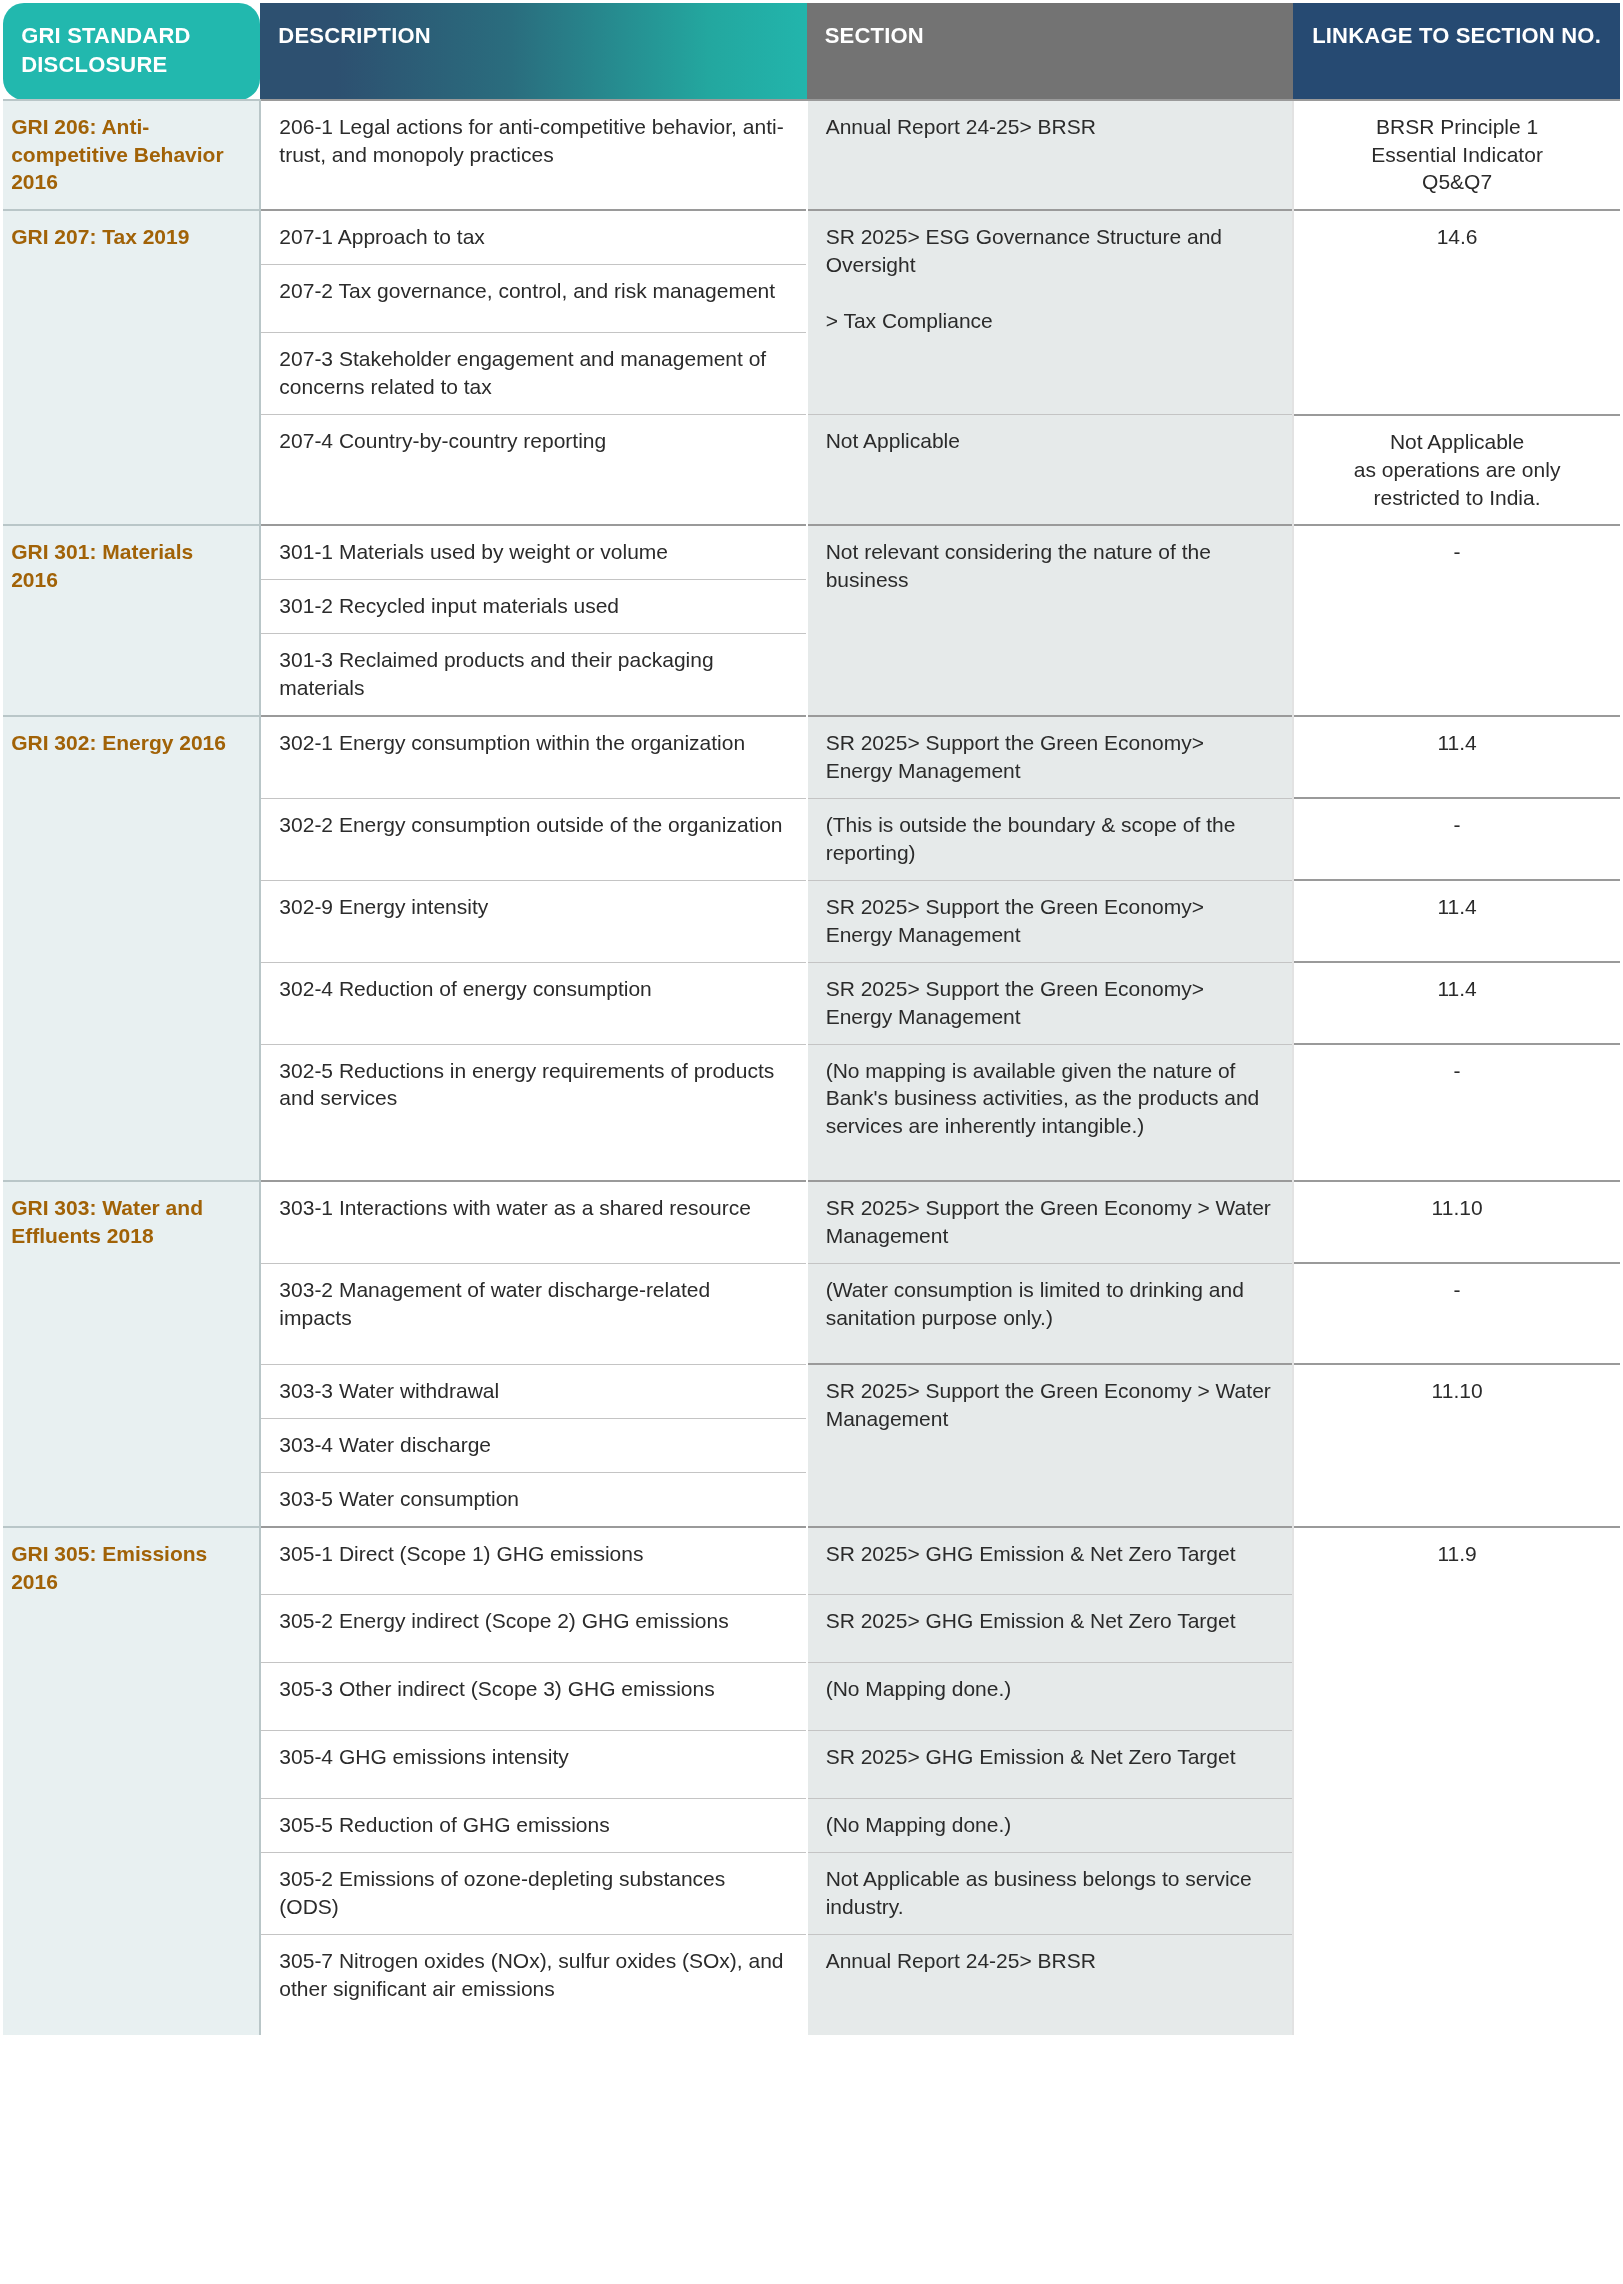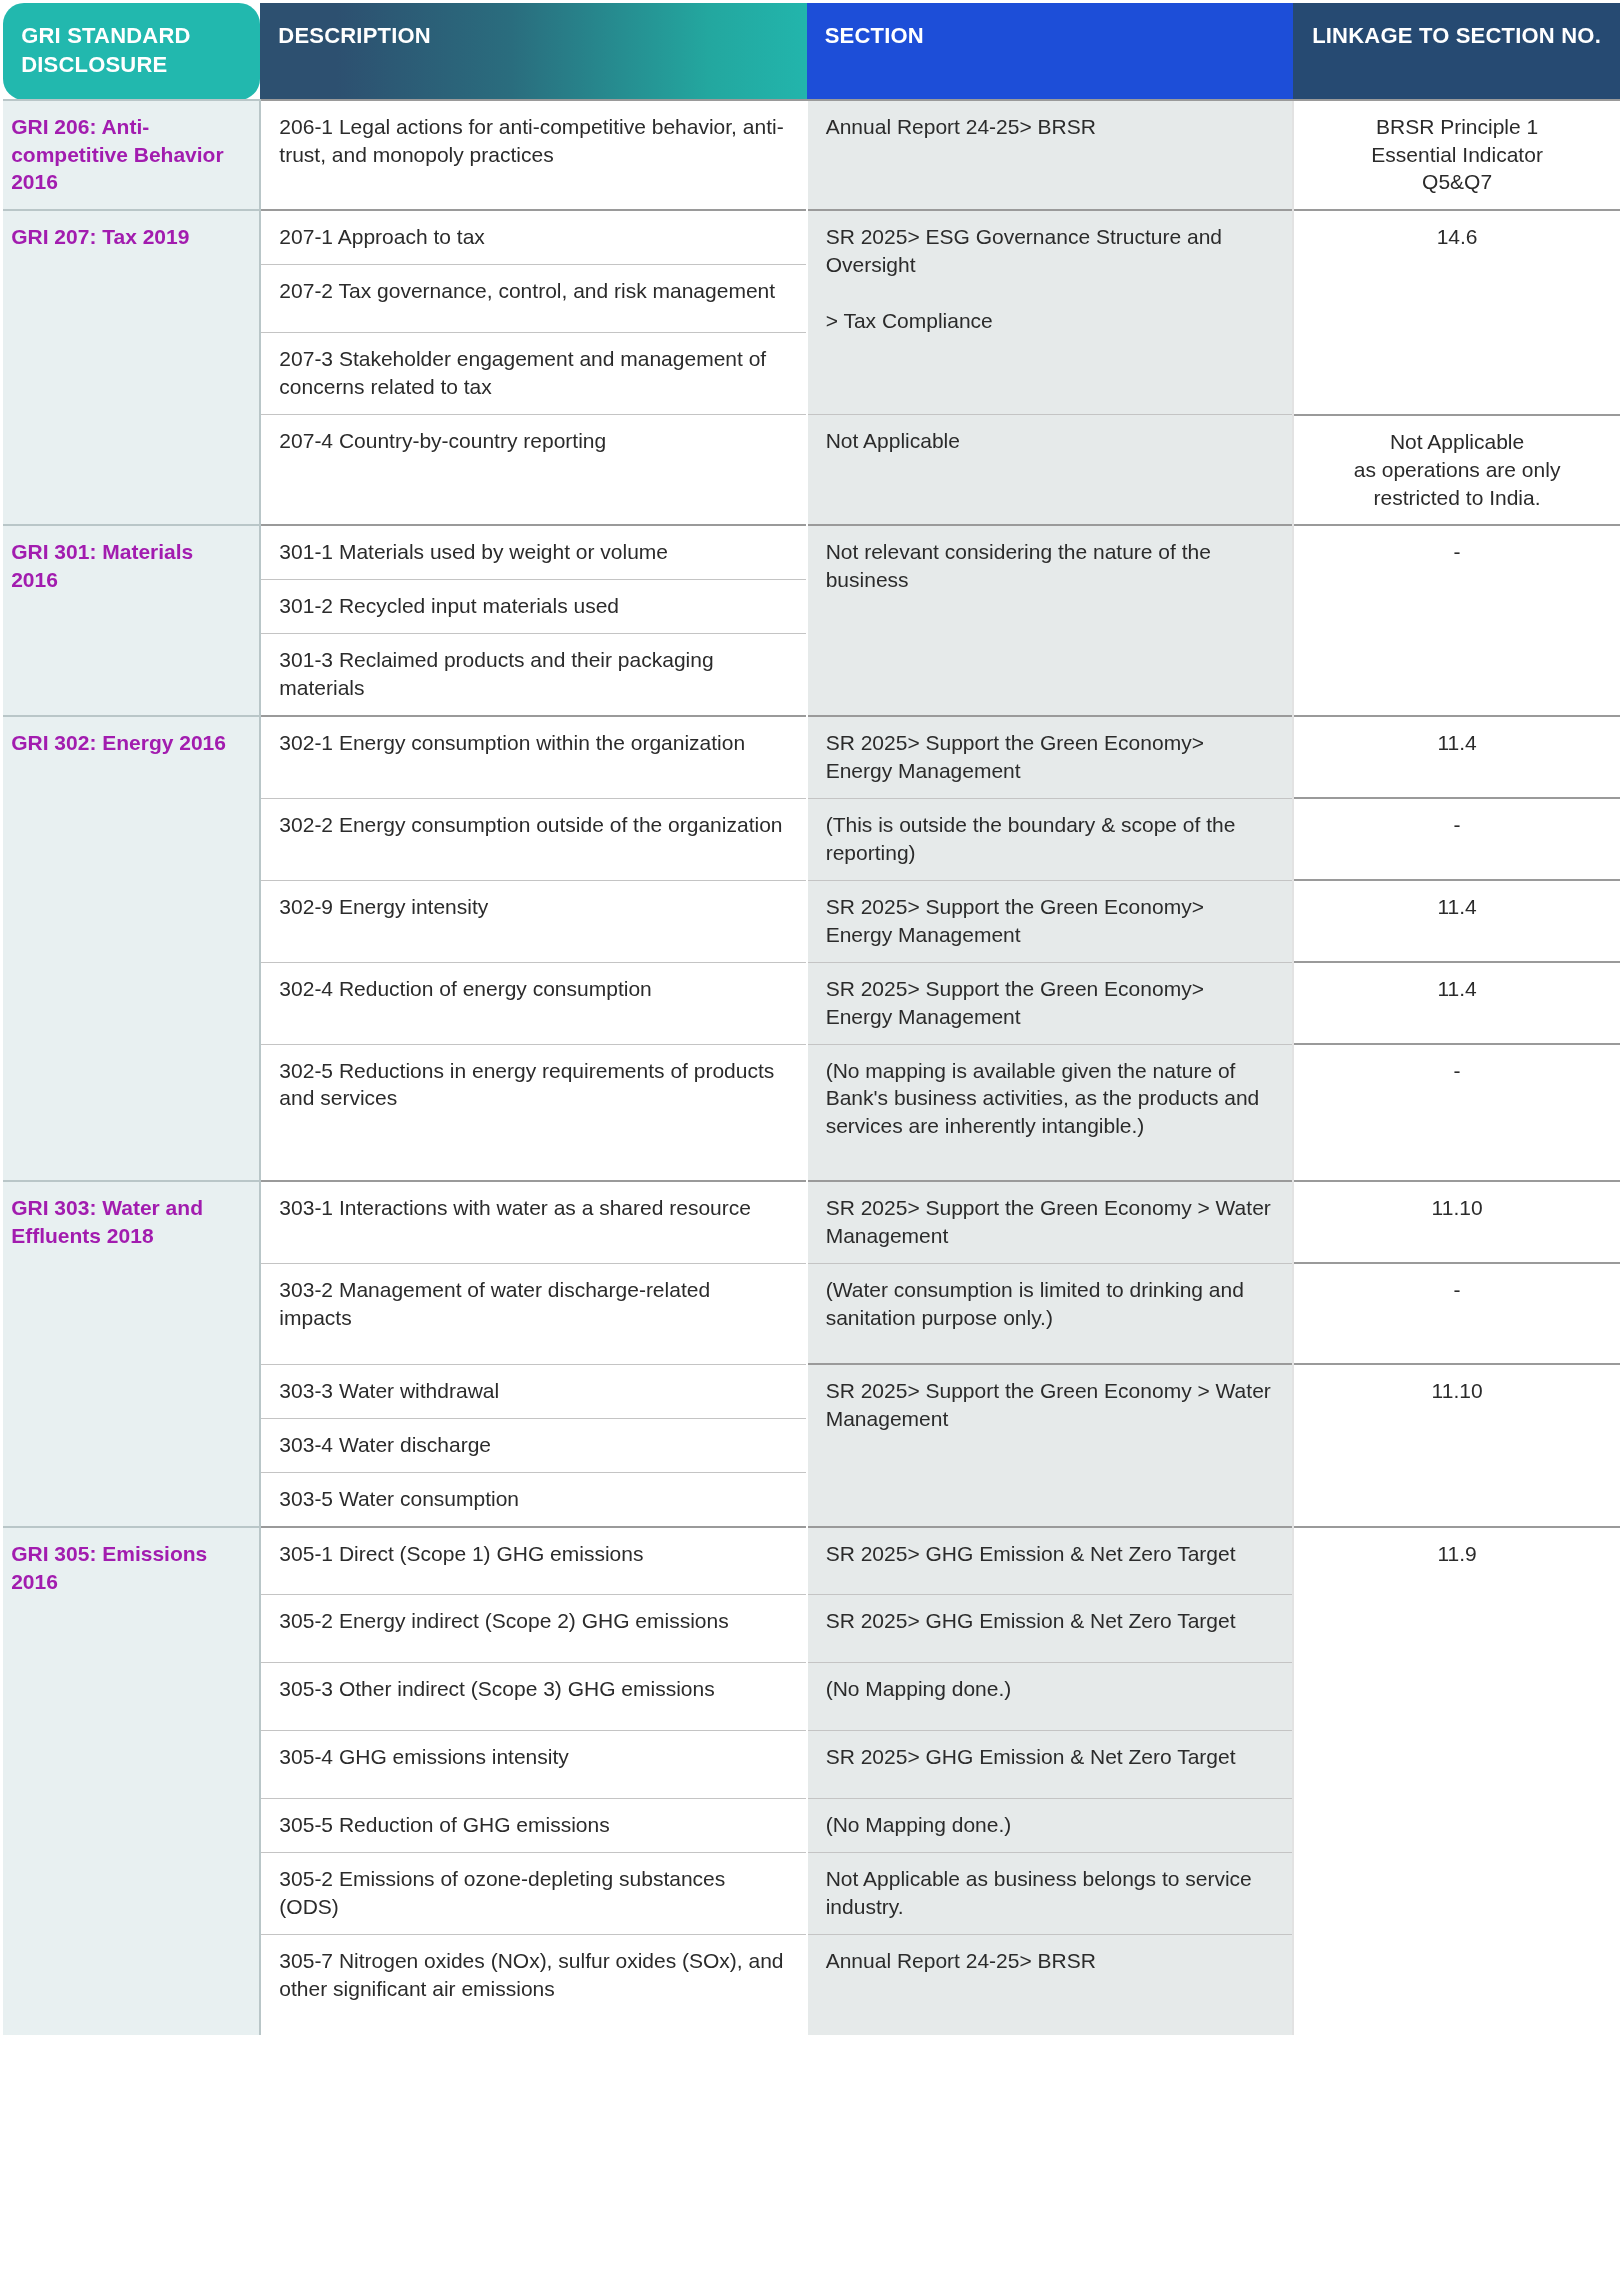--- a/index.html
+++ b/index.html
@@ -48,21 +48,21 @@
   th.h-std {
     background: #22b8ae;
     text-align: left;
     border-radius: 21px;
   }
   th.h-desc {
     background: linear-gradient(90deg, #2d5070 0%, #2d5070 14%, #2a6d7e 46%, #23a79f 82%, #22b5ac 100%);
     text-align: left;
   }
   th.h-sec {
-    background: #1d4ed8;
+    background: #737373;
     text-align: left;
   }
   th.h-link {
     background: #264a72;
     text-align: center;
   }
 
   
   td {
     box-sizing: border-box;
@@ -70,21 +70,21 @@
     font-size: 21px;
     line-height: 1.33;
     color: #2b2b2b;
     padding: 12px 18px 13px 18px;
     border: none;
   }
 
   td.std {
     background: #e8f0f1;
     font-weight: bold;
-    color: #a21caf;
+    color: #a16207;
     border-top: 2.4px solid #b9c6c8;
     border-right: 2.4px solid #b9c6c8;
     padding-left: 8px;
   }
 
   td.desc {
     background: #ffffff;
     border-top: 2.4px solid #9a9a9a;
   }
   td.desc.thin { border-top: 1.6px solid #c4c4c4; }

